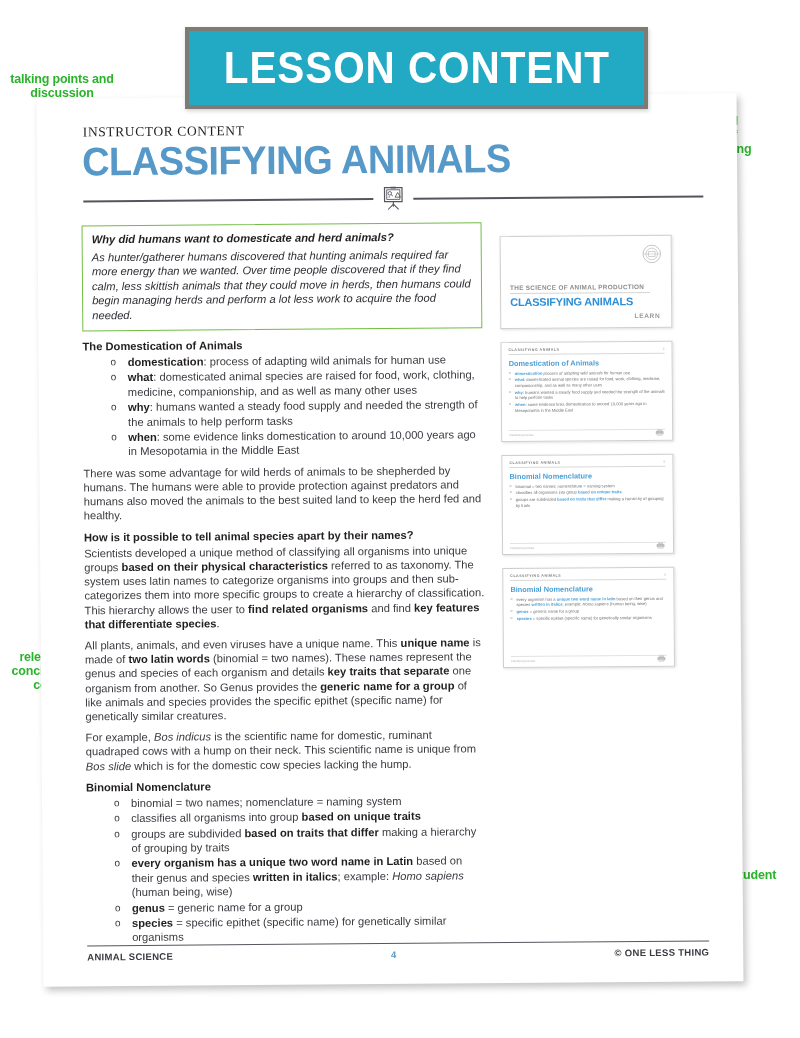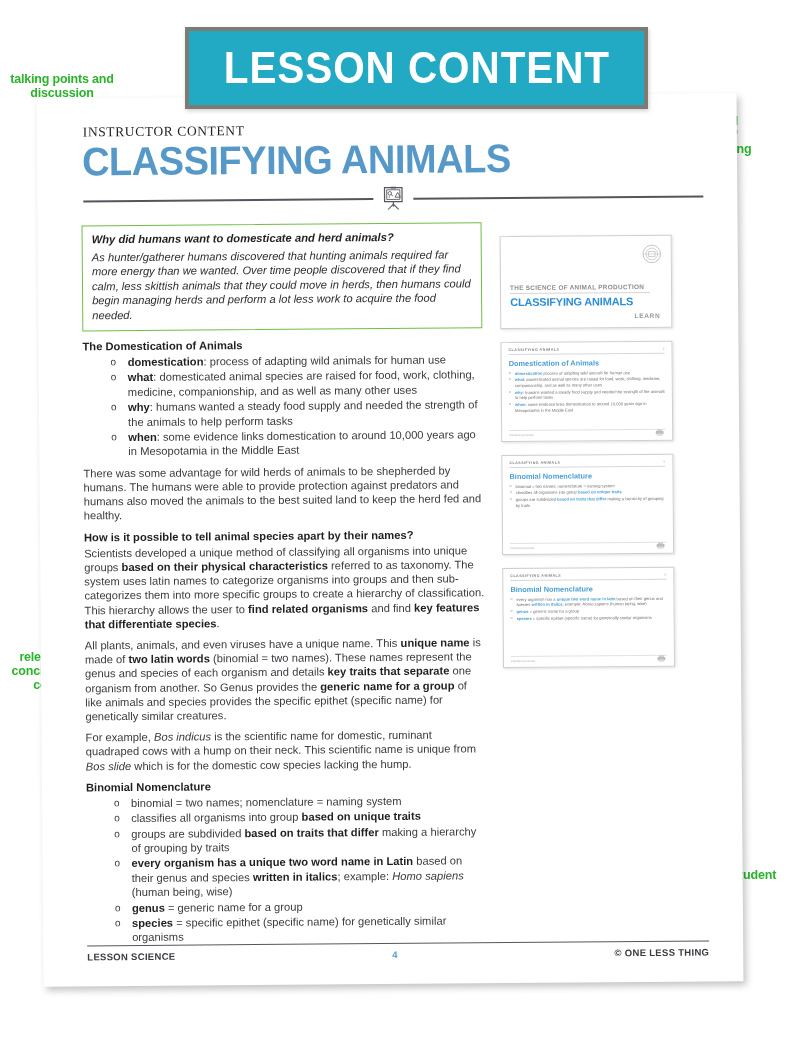--- a/index.html
+++ b/index.html
@@ -293,21 +293,21 @@
           </svg>
         </div>
       </div>
 
     </div>
   </div>
 
   <div id="footer">
     <div class="fline"></div>
     <div class="frow">
-      <span>LESSON SCIENCE</span>
+      <span>ANIMAL SCIENCE</span>
       <span class="fpage">4</span>
       <span>© ONE LESS THING</span>
     </div>
   </div>
 
  </div>
 </div>
 
 <div id="banner">
   <div id="banner-text">LESSON CONTENT</div>

